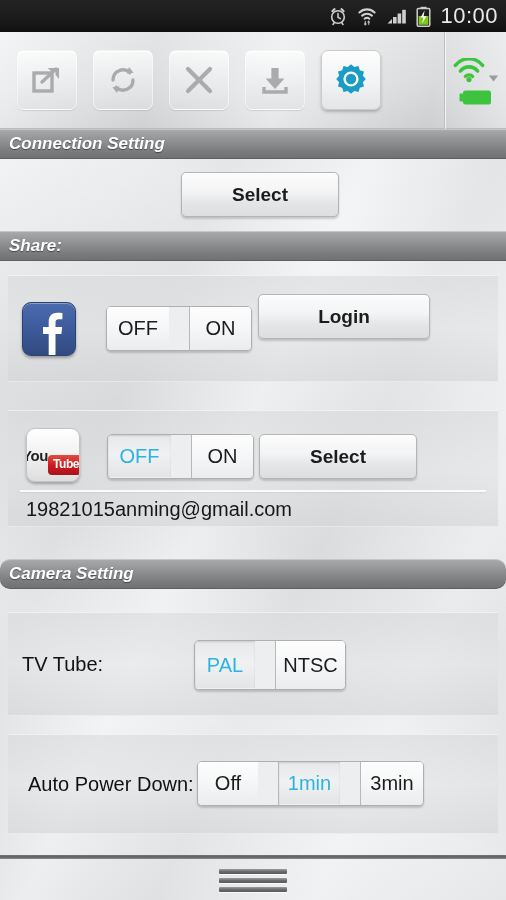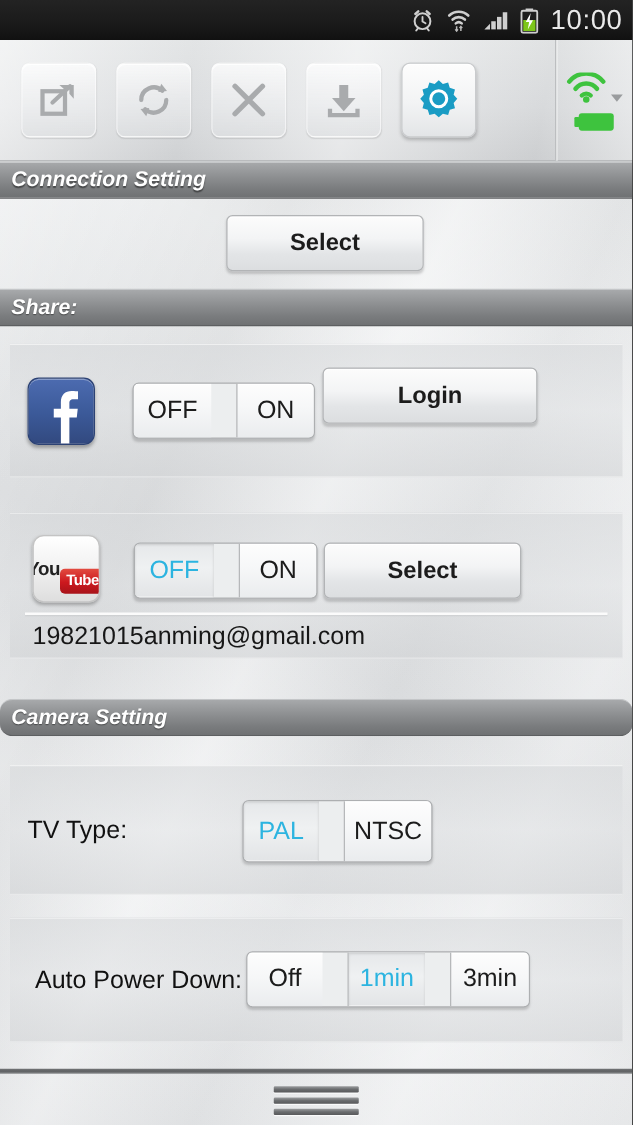--- a/index.html
+++ b/index.html
@@ -370,21 +370,21 @@
     <div class="divider-line" style="left:12px; top:80px; width:466px;"></div>
 
     <div class="email-text" style="left:18px; top:88px;">19821015anming@gmail.com</div>
   </div>
 
   <div class="section-header" style="top:559px;border-radius:10px;">
     <span>Camera Setting</span>
   </div>
 
   <div class="panel" style="left:8px; top:612px; width:490px; height:104px;">
-    <div class="row-label" style="position:absolute; left:14px; top:41px;">TV Type:</div>
+    <div class="row-label" style="position:absolute; left:14px; top:41px;">TV Tube:</div>
 
     <div class="seg" style="position:absolute; left:186px; top:28px; height:50px;">
       <div class="seg-item selected" style="width:60px; height:100%;">PAL</div>
       <div class="seg-item" style="width:70px; height:100%;">NTSC</div>
     </div>
   </div>
 
   <div class="panel" style="left:8px; top:734px; width:490px; height:100px;">
     <div class="row-label" style="position:absolute; left:20px; top:39px;">Auto Power Down:</div>
 

